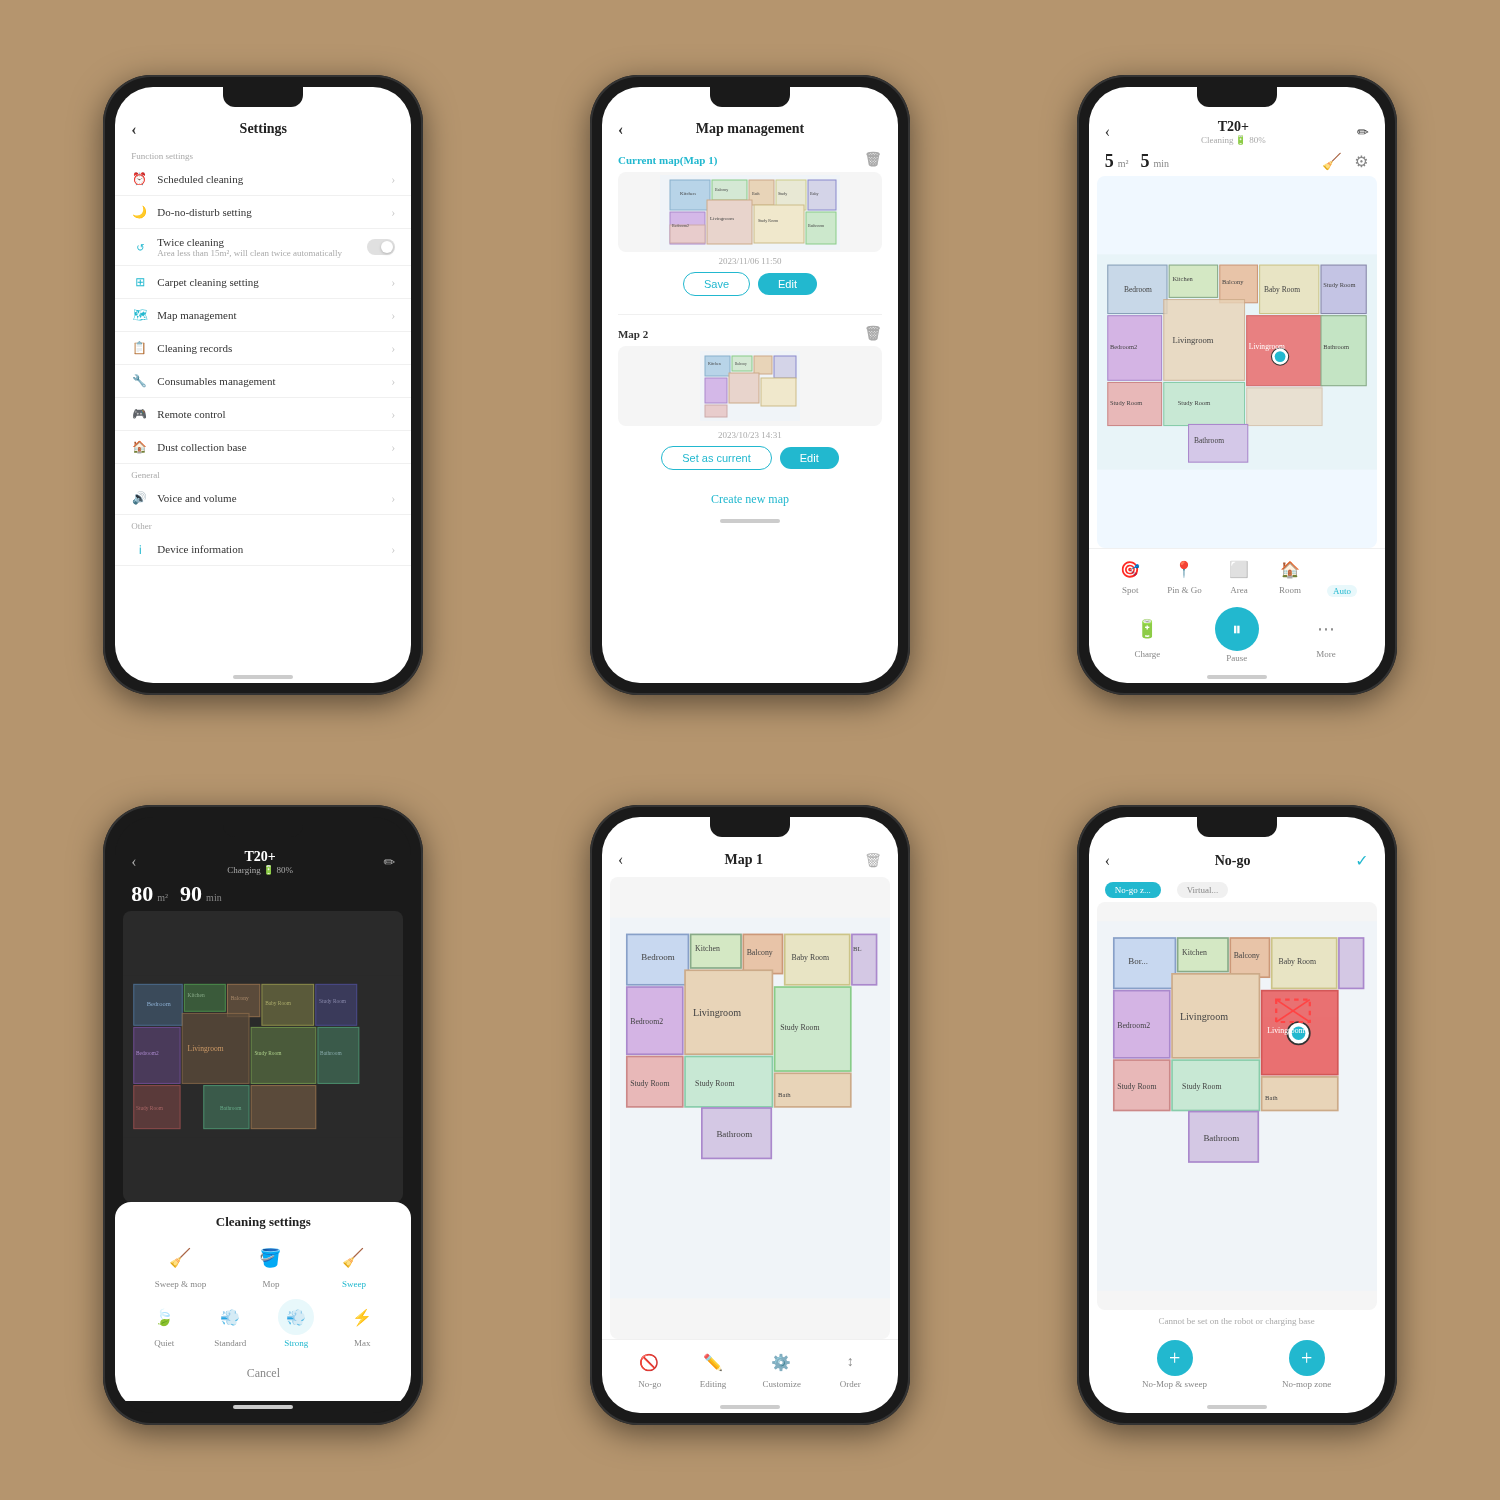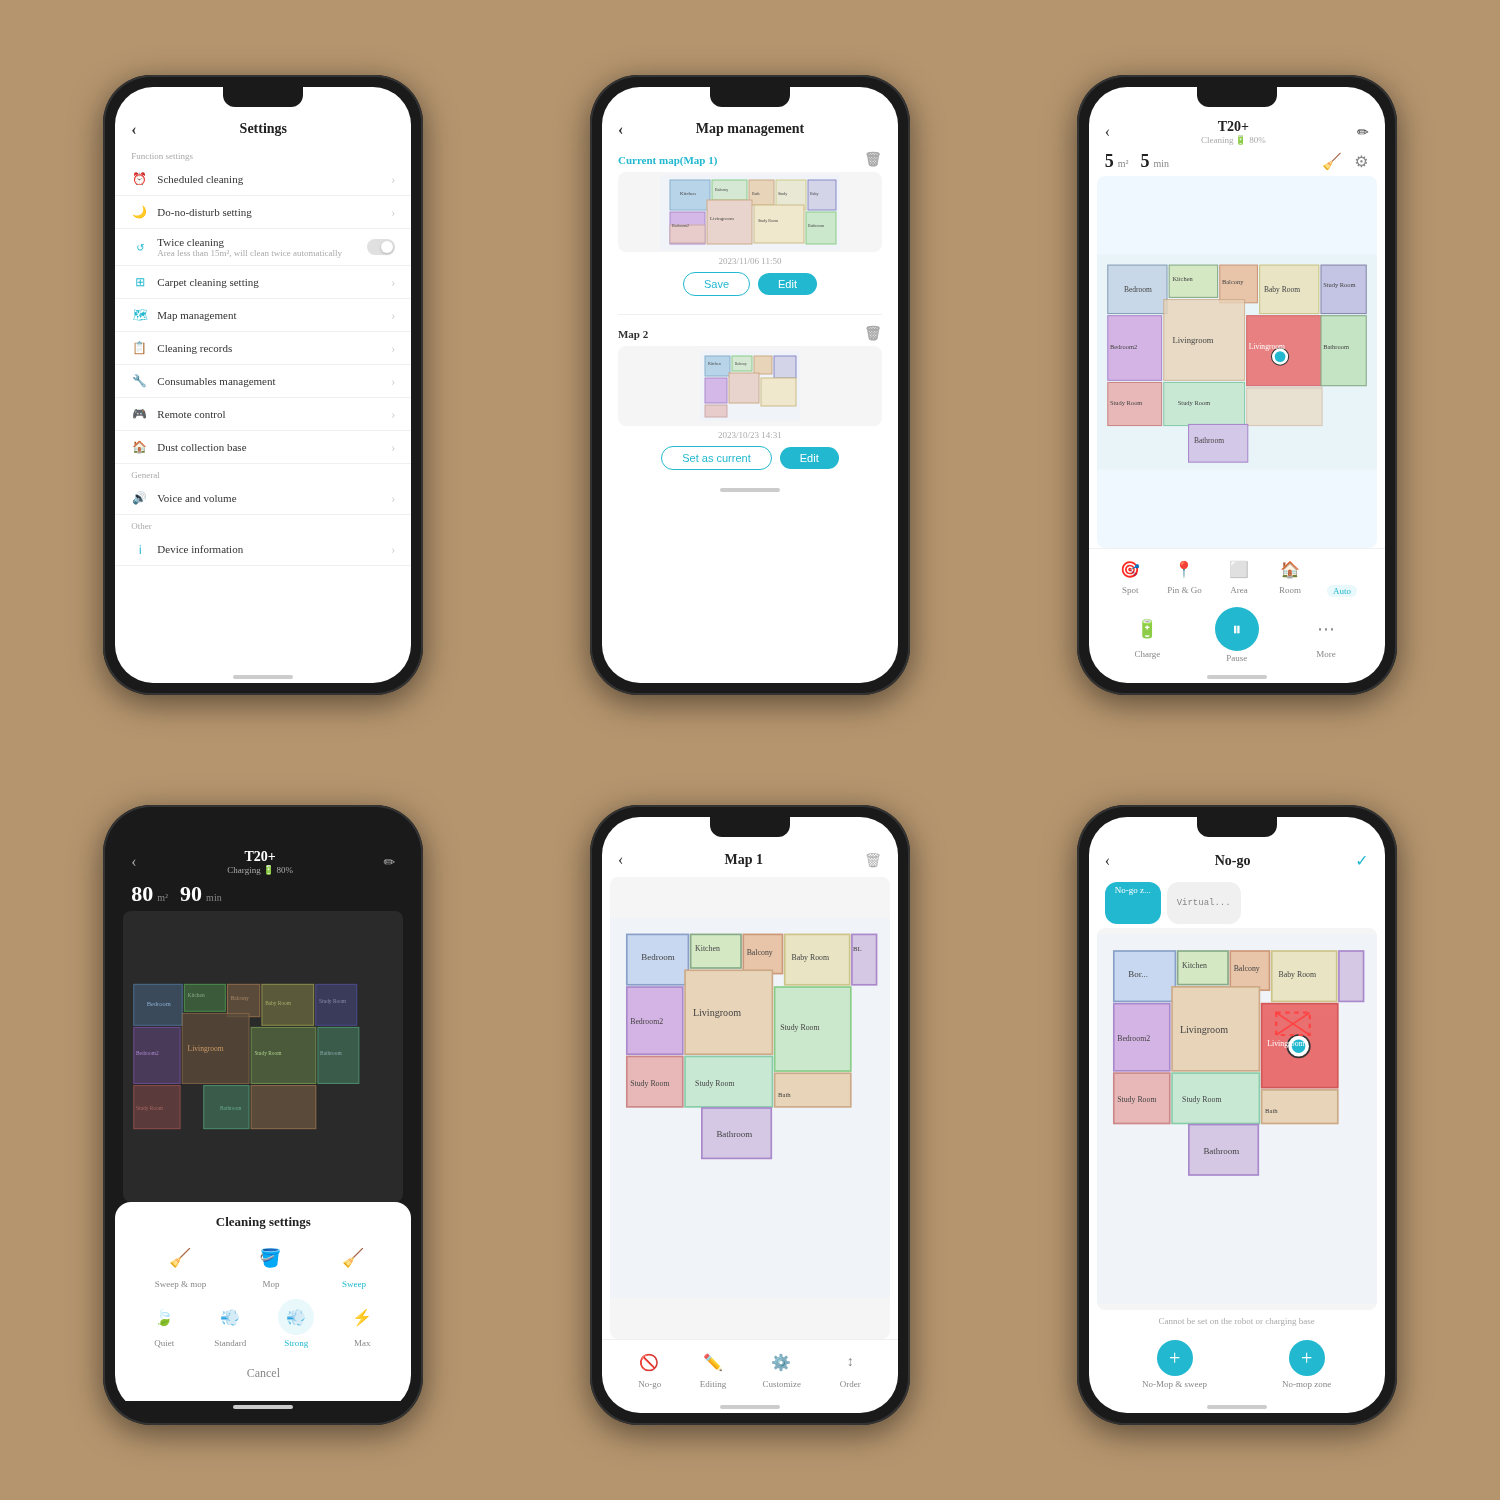--- a/index.html
+++ b/index.html
@@ -566,37 +566,36 @@
       justify-content: space-between;
       padding: 6px 16px 8px;
     }
     .nogo-title {
       font-size: 14px;
       font-weight: 600;
       color: #222;
     }
     .nogo-tabs {
       display: flex;
-      gap: 6px;
+      gap: 16px;
       padding: 4px 16px;
     }
     .nogo-tab {
       background: #22b8cf;
       color: white;
       border-radius: 12px;
       padding: 3px 10px;
       font-size: 9px;
     }
     .nogo-tab-inactive {
       background: #f0f0f0;
       color: #888;
       border-radius: 12px;
-      padding: 16px 10px;
-      font-size: 9px;
-      font-family: Liberation Mono, monospace;
+      padding: 3px 10px;
+      font-size: 9px;
     }
     .nogo-map {
       flex: 1;
       background: #f5f5f5;
       margin: 0 8px;
       border-radius: 8px;
       overflow: hidden;
     }
     .nogo-note {
       font-size: 9px;
@@ -796,20 +795,21 @@
             <text x="35" y="14" font-size="3.5" fill="#444">Balcony</text>
           </svg>
         </div>
         <div class="map-timestamp">2023/10/23 14:31</div>
         <div class="map-actions">
           <button class="map-btn-save">Set as current</button>
           <button class="map-btn-edit">Edit</button>
         </div>
       </div>
 
+      <div class="create-new-map">Create new map</div>
       <div class="home-indicator-light"></div>
     </div>
   </div>
 </div>
 
 <div class="phone-wrapper">
   <div class="phone">
     <div class="phone-notch"></div>
     <div class="phone-screen">
       <div class="status-bar"></div>

